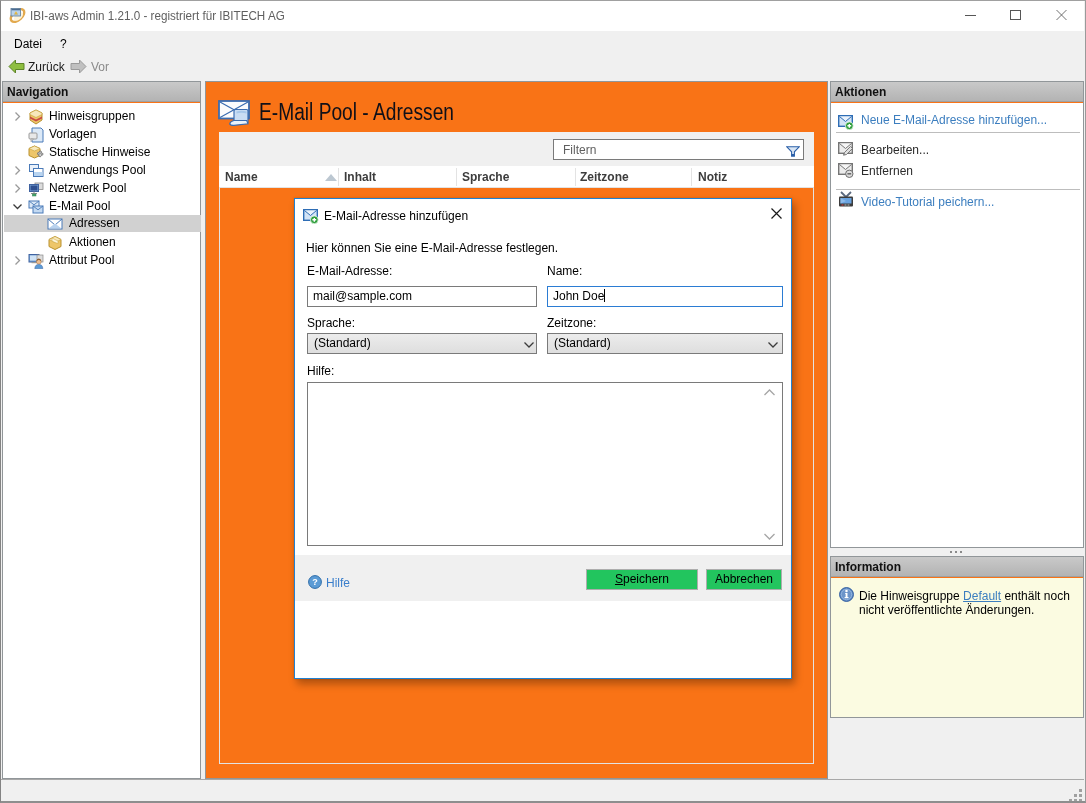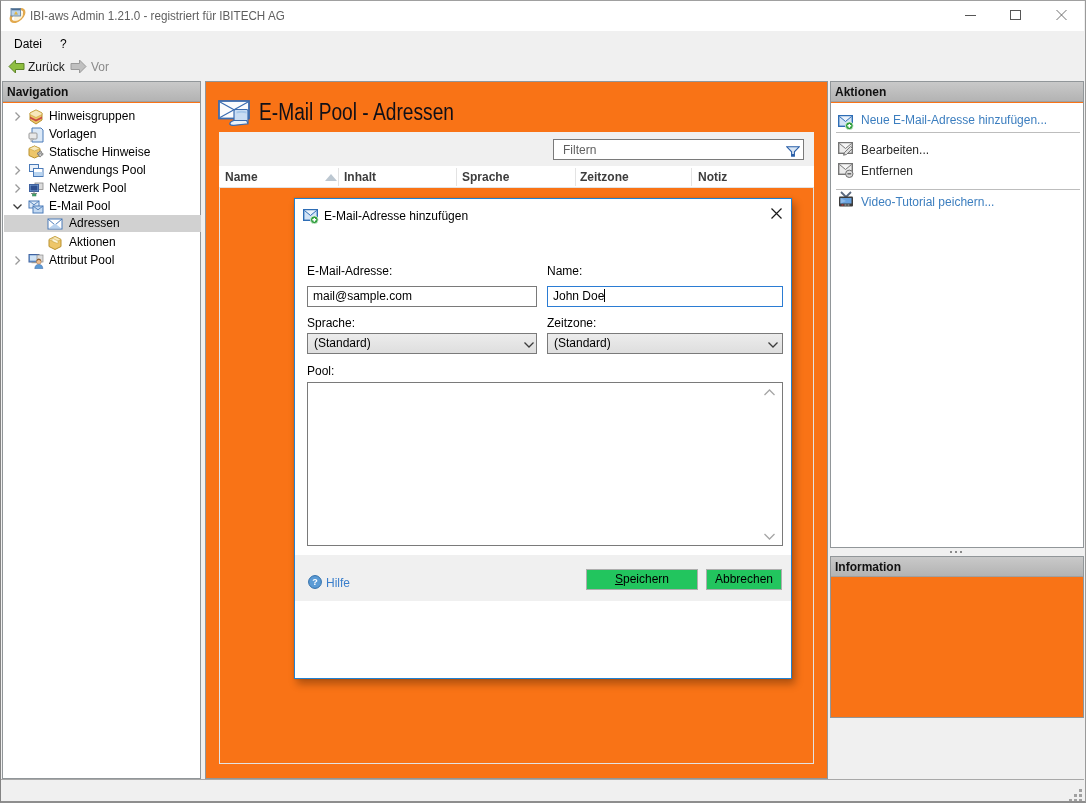--- a/index.html
+++ b/index.html
@@ -274,20 +274,32 @@
 </div>
 
 <svg id="splitdots" viewBox="0 0 12 2">
   <rect x="0" y="0" width="2" height="2" fill="#8a8a8a"></rect>
   <rect x="5" y="0" width="2" height="2" fill="#8a8a8a"></rect>
   <rect x="10" y="0" width="2" height="2" fill="#8a8a8a"></rect>
 </svg>
 
 <div id="infopanel" class="panel">
   <div class="phead">Information</div>
+  <div class="pbody">
+    <svg class="abs" style="left:8px;top:9px" width="15" height="15" viewBox="0 0 15 15">
+      <circle cx="7.5" cy="7.5" r="7" fill="#6b94c9"></circle>
+      <circle cx="7.5" cy="7.5" r="6.9" fill="none" stroke="#2d5a9e" stroke-width="1"></circle>
+      <circle cx="7.5" cy="7.5" r="5.2" fill="none" stroke="#8fb2dd" stroke-width="1"></circle>
+      <circle cx="7.5" cy="4.1" r="1.25" fill="#fff"></circle>
+      <path d="M6.6 6 h1.9 v4 h-1.9 Z" fill="#fff"></path>
+      <path d="M5.6 10 h3.9 v1.2 h-3.9 Z" fill="#fff"></path>
+      <path d="M6 6 h1.5 v0.8 h-1.5 Z" fill="#fff"></path>
+    </svg>
+    <div style="position:absolute;left:28px;top:11px;line-height:14px;color:#000">Die Hinweisgruppe <span style="color:#3c7ebf;text-decoration:underline">Default</span> enthält noch<br>nicht veröffentlichte Änderungen.</div>
+  </div>
 </div>
 
 <div id="statusbar">
   <svg class="abs" style="left:1069px;top:9px" width="13" height="13" viewBox="0 0 13 13">
     <rect x="10" y="0" width="3" height="3" fill="#a0a0a0"></rect>
     <rect x="5" y="5" width="3" height="3" fill="#a0a0a0"></rect>
     <rect x="10" y="5" width="3" height="3" fill="#a0a0a0"></rect>
     <rect x="0" y="10" width="3" height="3" fill="#a0a0a0"></rect>
     <rect x="5" y="10" width="3" height="3" fill="#a0a0a0"></rect>
     <rect x="10" y="10" width="3" height="3" fill="#a0a0a0"></rect>
@@ -298,40 +310,41 @@
   <svg class="abs" style="left:8px;top:9px" width="16" height="16" viewBox="0 0 16 16">
     <rect x="0.7" y="1.7" width="13.6" height="10.6" fill="#d4e4f6" stroke="#2e6db5" stroke-width="1.4"></rect>
     <path d="M1.5 2.5 L7.5 7.5 L13.5 2.5" fill="#eaf2fb" stroke="#2e6db5" stroke-width="1"></path>
     <circle cx="11.3" cy="11.8" r="3.9" fill="#2f9e3c" stroke="#e8f5e8" stroke-width="0.8"></circle>
     <path d="M11.3 9.9 v3.8 M9.4 11.8 h3.8" stroke="#fff" stroke-width="1.4"></path>
   </svg>
   <span id="dtitle">E-Mail-Adresse hinzufügen</span>
   <svg id="dclose" viewBox="0 0 11 11">
       <path d="M0.5 0.5 L10.5 10.5 M10.5 0.5 L0.5 10.5" stroke="#1a1a1a" stroke-width="1.2"></path>
     </svg>
+  <div id="dintro" style="left:11px">Hier können Sie eine E-Mail-Adresse festlegen.</div>
 
   <span class="dlabel" style="left:12px;top:65px">E-Mail-Adresse:</span>
   <span class="dlabel" style="left:252px;top:65px">Name:</span>
   <div class="dinput" style="left:12px;top:87px;width:230px">mail@sample.com</div>
   <div class="dinput" style="left:252px;top:87px;border:1px solid #2b7cd3;width:236px">John Doe<span class="caret"></span></div>
 
   <span class="dlabel" style="left:12px;top:117px">Sprache:</span>
   <span class="dlabel" style="left:252px;top:117px">Zeitzone:</span>
   <div class="dcombo" style="left:12px;top:134px;width:230px">(Standard)
     <svg class="abs" style="left:216px;top:8px" width="10" height="6" viewBox="0 0 10 6">
         <path d="M0.5 0.5 L5 5 L9.5 0.5" fill="none" stroke="#3c3c3c" stroke-width="1.3"></path>
       </svg>
   </div>
   <div class="dcombo" style="left:252px;top:134px;width:236px">(Standard)
     <svg class="abs" style="left:220px;top:8px" width="10" height="6" viewBox="0 0 10 6">
         <path d="M0.5 0.5 L5 5 L9.5 0.5" fill="none" stroke="#3c3c3c" stroke-width="1.3"></path>
       </svg>
   </div>
 
-  <span class="dlabel" style="left:12px;top:165px">Pool:</span>
+  <span class="dlabel" style="left:12px;top:165px">Hilfe:</span>
   <div id="dnotiz">
     <svg class="abs" style="left:456px;top:6px" width="11" height="7" viewBox="0 0 11 7">
         <path d="M0.5 6 L5.5 1 L10.5 6" fill="none" stroke="#a6a6a6" stroke-width="1.3"></path>
       </svg>
     <svg class="abs" style="left:456px;top:150px" width="11" height="7" viewBox="0 0 11 7">
         <path d="M0.5 1 L5.5 6 L10.5 1" fill="none" stroke="#a6a6a6" stroke-width="1.3"></path>
       </svg>
   </div>
 
   <div id="dfooter">

